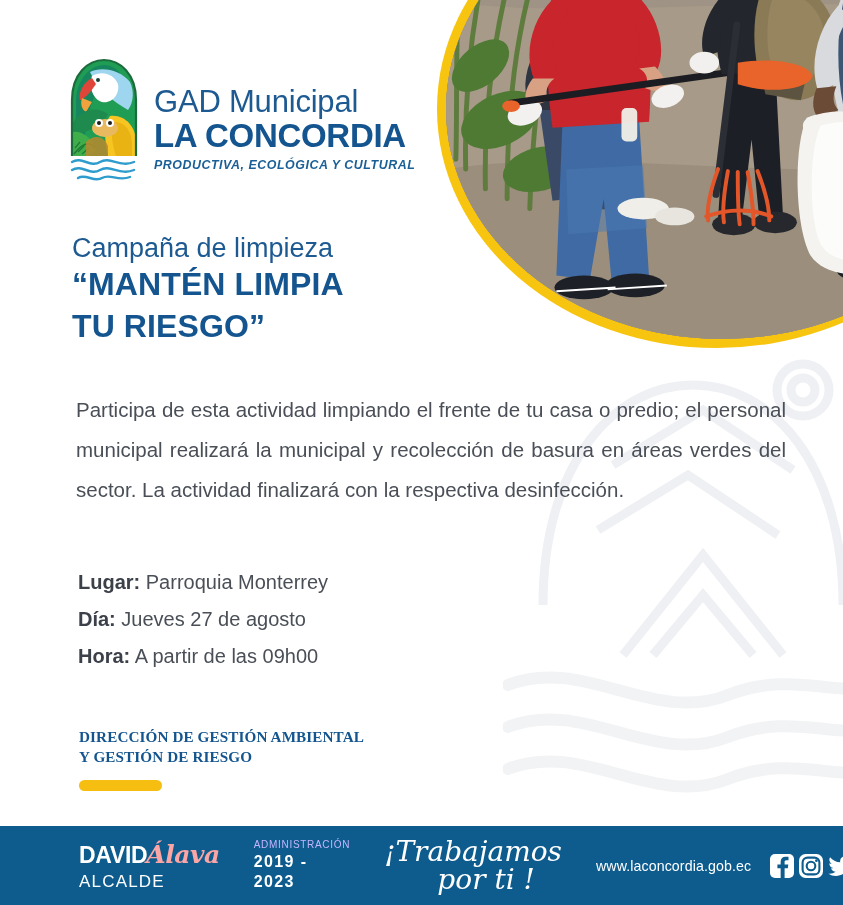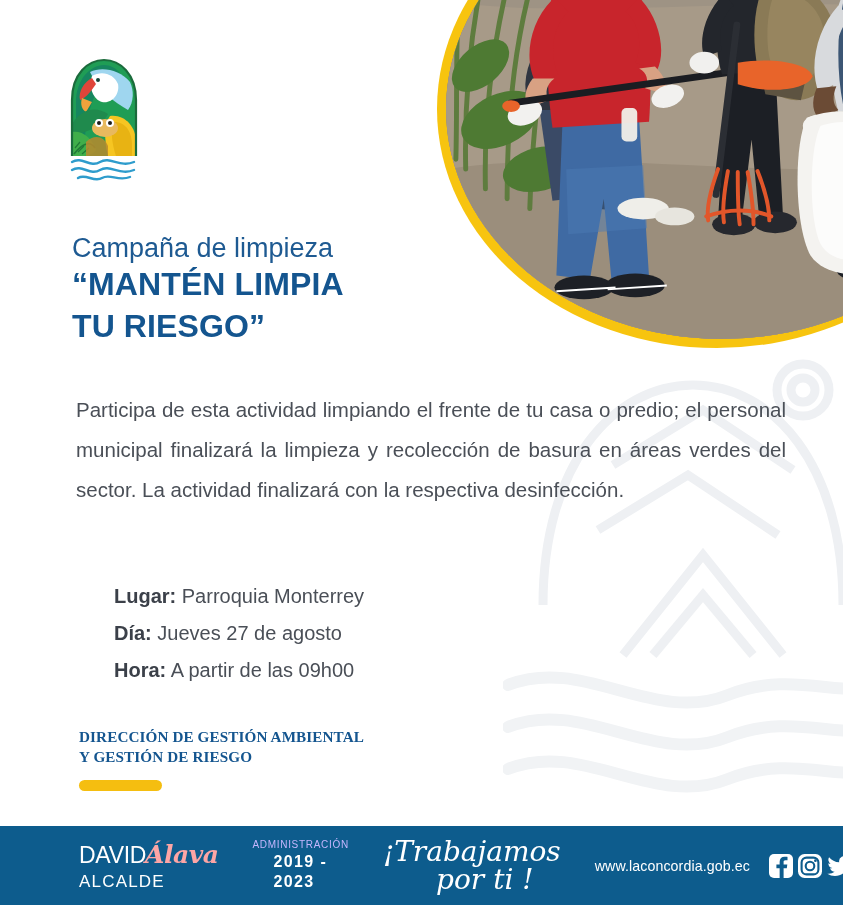--- a/index.html
+++ b/index.html
@@ -64,45 +64,45 @@
   .head-2{font-size:32px;color:#14558f;font-weight:bold;line-height:1.24;margin-top:2px;letter-spacing:.1px;}
 
   
   .body-text{
     position:absolute;left:76px;top:390px;width:710px;
     font-size:20.5px;line-height:1.95;color:#4a4f57;
     text-align:justify;text-justify:inter-word;
   }
 
   
-  .details{position:absolute;left:78px;top:578px;margin-left:36px;}
+  .details{position:absolute;left:78px;top:564px;}
   .det-row{font-size:20px;color:#4a4f57;line-height:1.85;}
   .det-row b{color:#3b4049;font-weight:bold;}
 
   
   .dept{position:absolute;left:79px;top:727px;}
   .dept-line{font-size:15.2px;color:#14558f;font-weight:bold;line-height:1.32;letter-spacing:.1px;font-family:Liberation Serif, serif;}
   .dept-bar{width:83px;height:11px;border-radius:6px;background:#f5be10;margin-top:13px;}
 
   
   .footer{
     position:absolute;left:0;right:0;top:826px;height:79px;
     background:#0d5c8d;
     display:flex;align-items:center;
   }
   .f-mayor{margin-left:79px;position:relative;line-height:1;}
-  .f-david{font-size:23px;font-weight:normal;color:#ffffff;letter-spacing:-.3px;}
+  .f-david{font-size:23px;font-weight:bold;color:#ffffff;letter-spacing:-.3px;}
   .f-alava{
     font-size:25px;color:#fca5a5;font-style:italic;font-weight:bold;
     font-family:"DejaVu Serif", serif;letter-spacing:-.5px;margin-left:-1px;
   }
   .f-alcalde{font-size:17px;color:#ffffff;letter-spacing:1.2px;margin-top:6px;font-weight:400;}
   .f-sep{width:1px;height:42px;background:#ffffff;opacity:.75;margin:0 17px;}
   .f-admin1{font-size:10px;color:#c4b5fd;font-weight:normal;letter-spacing:.7px;line-height:1.25;}
-  .f-admin2{font-size:16px;color:#ffffff;font-weight:bold;letter-spacing:1.4px;line-height:1.25;margin-left:21px;}
+  .f-admin2{font-size:16px;color:#ffffff;font-weight:bold;letter-spacing:1.4px;line-height:1.25;}
   .f-slogan{
     font-family:"DejaVu Serif", serif;font-style:italic;color:#ffffff;
     font-size:28px;line-height:.98;font-weight:400;
   }
   .f-slogan .l2{display:block;text-align:center;padding-left:26px;}
   .f-url{font-size:14.2px;color:#ffffff;letter-spacing:.1px;}
   .f-minisep{width:1px;height:20px;background:#ffffff;opacity:.8;margin:0 9px;}
   .social{display:flex;align-items:center;gap:3px;}
   .social svg{display:block;}
 </style>
@@ -313,29 +313,34 @@
 
         <path d="M4 100 L4 44 C4 18 20 4 36 4 C52 4 68 18 68 44 L68 100" fill="none" stroke="#1b6b3c" stroke-width="2.2"></path>
 
         <g fill="none" stroke="#2e9ccc" stroke-width="2.4" stroke-linecap="round">
           <path d="M4 106 C14 100 22 112 32 106 C42 100 52 112 66 106"></path>
           <path d="M4 114 C14 108 22 120 32 114 C42 108 52 120 66 114"></path>
           <path d="M10 122 C18 117 26 127 34 122 C42 117 50 126 62 121"></path>
         </g>
       </svg>
     </div>
+    <div class="logo-text">
+      <div class="gad-line">GAD Municipal</div>
+      <div class="concordia-line">LA CONCORDIA</div>
+      <div class="slogan-line">PRODUCTIVA, ECOLÓGICA Y CULTURAL</div>
+    </div>
   </div>
 
   <div class="headline">
     <div class="head-1">Campaña de limpieza</div>
     <div class="head-2">“MANTÉN LIMPIA</div>
     <div class="head-2">TU RIESGO”</div>
   </div>
 
-  <div class="body-text">Participa de esta actividad limpiando el frente de tu casa o predio; el personal municipal finalizará la limpieza y recolección de basura en áreas verdes del sector. La actividad finalizará con la respectiva desinfección.</div>
+  <div class="body-text">Participa de esta actividad limpiando el frente de tu casa o predio; el personal municipal realizará la municipal y recolección de basura en áreas verdes del sector. La actividad finalizará con la respectiva desinfección.</div>
 
   <div class="details">
     <div class="det-row">
       <b>Lugar:</b>
       <span>Parroquia Monterrey</span>
     </div>
     <div class="det-row">
       <b>Día:</b>
       <span>Jueves 27 de agosto</span>
     </div>

